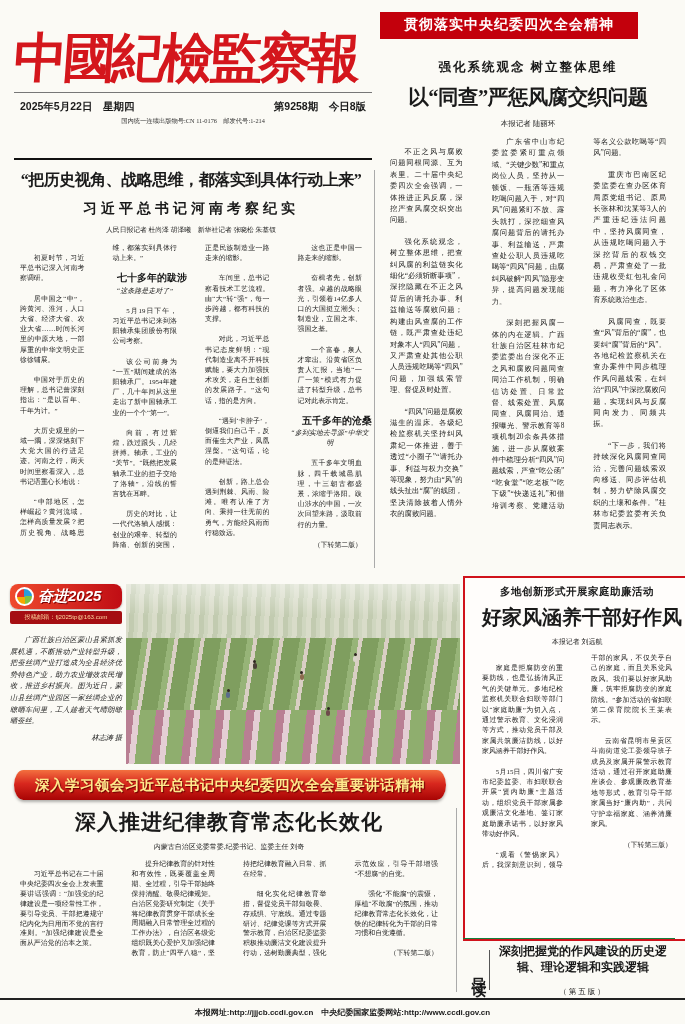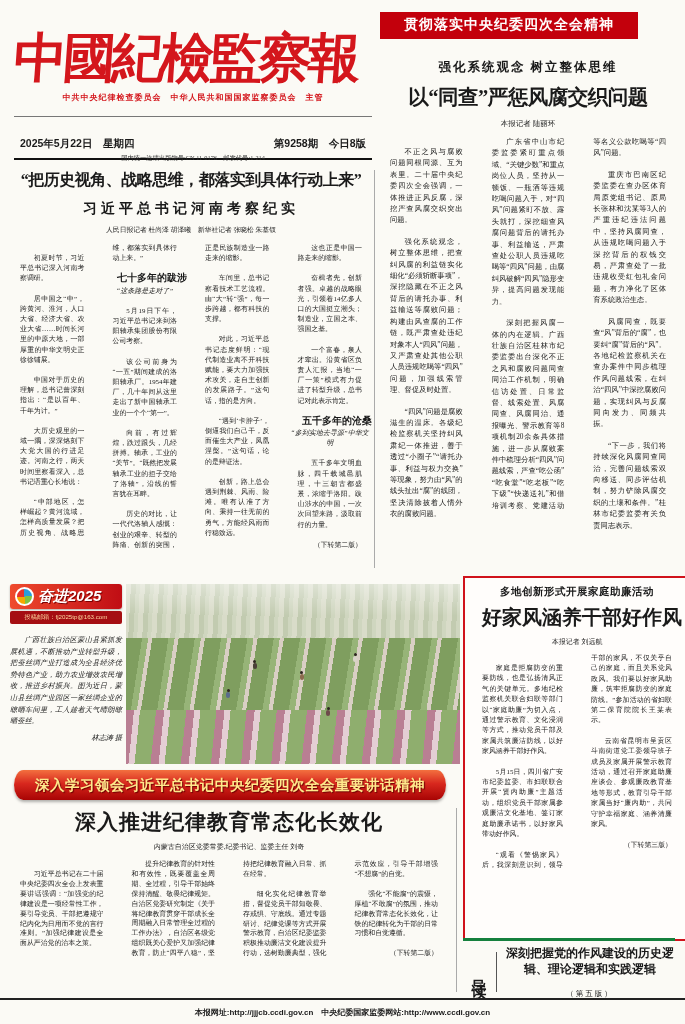--- a/index.html
+++ b/index.html
@@ -6,21 +6,21 @@
   .page{
     position:relative;width:685px;height:1024px;background:#fbfaf5;
     font-family:"Liberation Serif","DejaVu Serif",serif;color:#1a1a1a;
     overflow:hidden;
   }
   
   .masthead{position:absolute;left:14px;top:6px;width:358px;height:152px;border-bottom:2.5px solid #111;}
   .mast-title{margin-top:26px;font-size:53px;line-height:1;font-weight:900;color:#d4161c;
     letter-spacing:-4px;white-space:nowrap;transform:skewX(-4deg);}
   .mast-super{margin-top:7px;text-align:center;font-size:8px;font-weight:bold;color:#d4161c;letter-spacing:1px;}
-  .mast-dates{display:flex;justify-content:space-between;margin-top:13px;padding:20px 6px 0;
+  .mast-dates{display:flex;justify-content:space-between;margin-top:7px;padding:7px 6px 0;
     border-top:1px solid #777;font-size:10.5px;font-weight:bold;font-family:"Liberation Sans",sans-serif;}
   .mast-pub{text-align:center;font-size:6.3px;color:#333;padding:3px 0 3px;}
   
   .vdiv1{position:absolute;left:374px;top:170px;width:1px;height:398px;background:#aaa;}
   .right-article{position:absolute;left:380px;top:12px;width:296px;height:560px;}
   .ra-banner{display:block;width:246px;background:#c3000c;color:#fff;font-weight:900;
     font-size:14px;letter-spacing:1px;text-align:center;padding:4px 6px 5px;}
   .ra-kicker{text-align:center;font-size:12.5px;font-weight:600;letter-spacing:2px;margin-top:20px;}
   .ra-headline{text-align:center;font-size:20.5px;font-weight:900;margin-top:7px;white-space:nowrap;letter-spacing:-.5px;}
   .ra-byline{text-align:center;font-size:7.5px;margin:8px 0 7px;color:#222;}
@@ -32,21 +32,21 @@
   .ma-deck{text-align:center;font-size:14px;font-weight:700;letter-spacing:4px;margin-top:9px;}
   .ma-byline{text-align:center;font-size:6.8px;margin:7px 0 8px;color:#222;}
   .ma-body{height:318px;overflow:hidden;columns:4;column-gap:8px;
     font-size:6.9px;line-height:10.2px;text-align:justify;}
   .body p{margin:10px;text-indent:2em;}
   .body .colhead{margin:4px 0 2px;text-align:right;font-size:10px;font-weight:900;text-indent:0;}
   .body .colquote{margin:0 0 3px;text-align:center;font-size:7px;font-style:italic;text-indent:0;color:#222;}
   .body .turnnote{text-align:right;text-indent:0;margin-top:2px;}
   
   .rail{position:absolute;left:10px;top:584px;width:112px;height:180px;}
-  .badge{display:flex;align-items:center;gap:4px;height:23px;padding:1px 5px;border-radius:3px;
+  .badge{display:flex;align-items:center;gap:4px;height:23px;padding:1px 5px;border-radius:8px;
     background:linear-gradient(90deg,#ef4a2d,#c00d14);box-shadow:0 1px 2px rgba(0,0,0,.3);}
   .pinwheel{width:15px;height:15px;border-radius:50%;border:2px solid #fff;flex:0 0 auto;
     background:conic-gradient(#2a9cdb 0 25%,#7fc341 25% 50%,#f6a800 50% 75%,#e8332a 75% 100%);}
   .badge-text{font-size:15px;font-weight:900;font-style:italic;color:#fff;text-shadow:1px 1px 0 #7c0000;
     font-family:"Liberation Sans",sans-serif;white-space:nowrap;}
   .email{margin-top:2px;background:#a50e12;color:#ffd9a0;font-size:6.2px;text-align:center;
     padding:2px 0;border-radius:2px;font-family:"Liberation Sans",sans-serif;}
   .caption{margin-top:11px;font-size:7.2px;line-height:11.6px;text-align:justify;font-style:italic;color:#222;text-indent:2em;}
   .credit{text-align:right;font-size:7.2px;font-style:italic;margin-top:5px;}
   
@@ -69,40 +69,39 @@
   
   .ribbon{position:absolute;left:14px;top:770px;width:432px;height:30px;display:flex;align-items:center;justify-content:center;
     background:linear-gradient(180deg,#f3703f 0%,#d8281e 45%,#a80404 100%);
     border-radius:10px/16px;box-shadow:0 2px 3px rgba(0,0,0,.3);}
   .ribbon-text{color:#ffe98c;font-weight:900;font-size:14.5px;letter-spacing:.5px;text-shadow:1px 1px 1px #6d0000;white-space:nowrap;}
   .bottom-article{position:absolute;left:10px;top:808px;width:438px;height:184px;border-right:1px solid #aaa;padding-right:8px;}
   .ba-headline{text-align:center;font-size:21px;font-weight:900;letter-spacing:1px;white-space:nowrap;}
   .ba-byline{text-align:center;font-size:7px;margin:6px 0 7px;color:#222;}
   .ba-body{height:130px;overflow:hidden;columns:4;column-gap:8px;font-size:6.9px;line-height:9.9px;text-align:justify;}
   
-  .daodu{position:absolute;left:463px;top:938px;width:212px;height:54px;border-top:3px solid #15803d;
-    display:flex;align-items:center;gap:8px;padding-top:4px;}
+  .daodu{position:absolute;left:463px;top:938px;width:212px;height:54px;border-top:1px solid #15803d;
+    display:flex;align-items:center;gap:1px;padding-top:4px;}
   .dd-label{writing-mode:vertical-rl;text-orientation:upright;font-size:15px;font-weight:900;
     letter-spacing:5px;margin-left:6px;}
   .dd-sep{width:1px;height:40px;background:#555;}
   .dd-content{flex:1;text-align:center;}
   .dd-title{font-size:12px;font-weight:900;line-height:16px;}
   .dd-page{font-size:7.5px;margin-top:12px;letter-spacing:2px;}
   
   .footer{position:absolute;left:0;top:998px;width:685px;border-top:2px solid #222;
     text-align:center;font-size:8px;font-weight:bold;padding-top:7px;font-family:"Liberation Sans",sans-serif;}
 </style>
 </head>
 <body>
 
 <div class="page">
 
   <div class="masthead">
     <div class="mast-title">中國紀檢監察報</div>
-    <div class="mast-super">中共中央纪律检查委员会　中华人民共和国国家监察委员会　主管</div>
     <div class="mast-dates">
       <span>2025年5月22日　星期四</span>
       <span>第9258期　今日8版</span>
     </div>
     <div class="mast-pub">国内统一连续出版物号:CN 11-0176　邮发代号:1-214</div>
   </div>
 
   <div class="vdiv1"></div>
 
   <div class="right-article">

